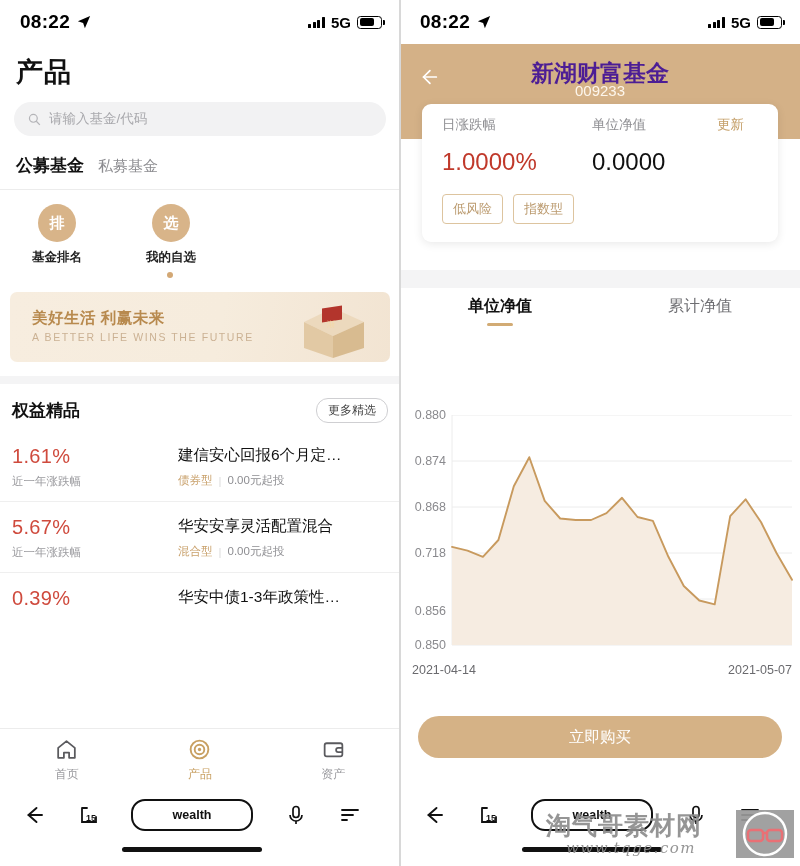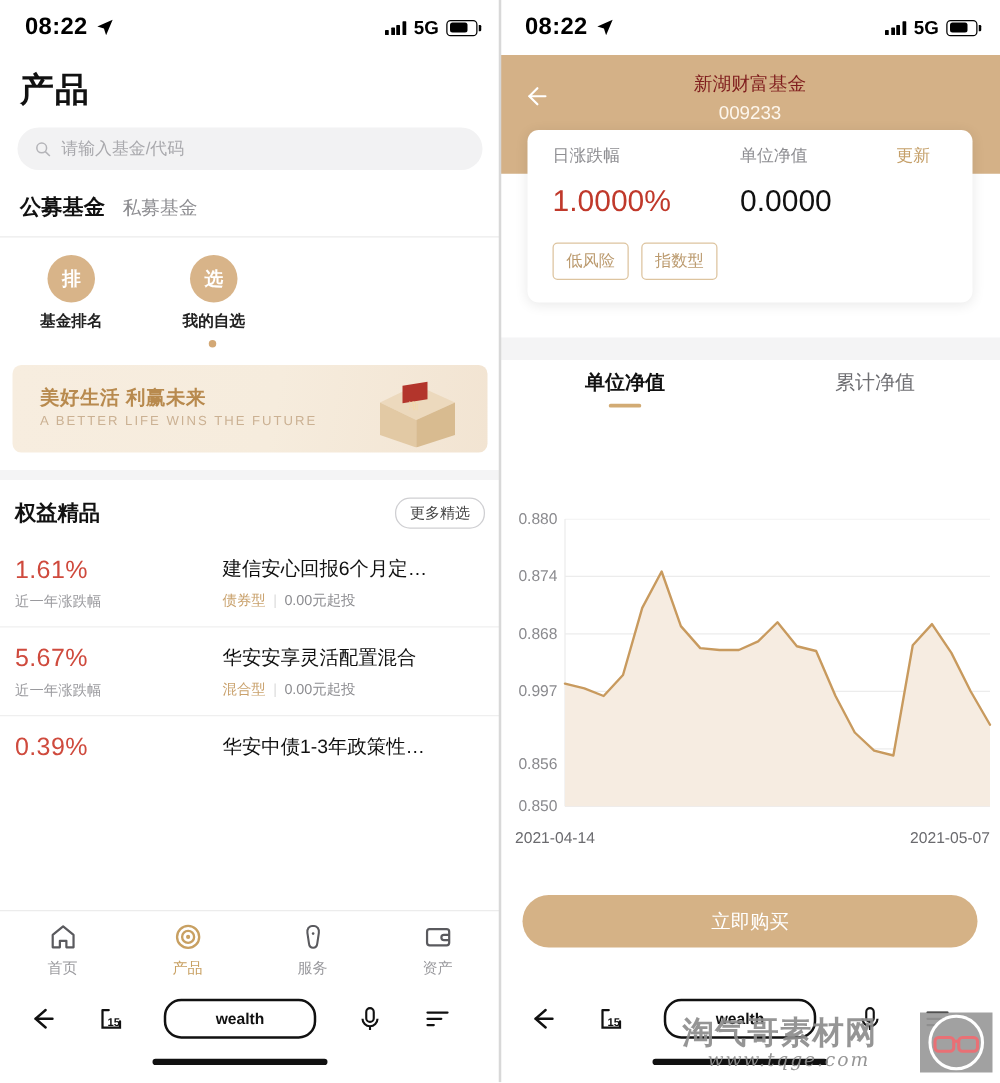--- a/index.html
+++ b/index.html
@@ -65,21 +65,21 @@
   .prow-sep{color:#dcdcdc;}
 
   .tabbar{position:absolute;left:0;right:0;bottom:75px;height:62px;background:#fff;border-top:1px solid #ececec;display:flex;align-items:center;font-family:Liberation Mono, monospace;}
   .tb{flex:1;display:flex;flex-direction:column;align-items:center;gap:4px;}
   .tb-lb{font-size:12px;color:#9b9b9f;}
   .tb.active .tb-lb{color:#c8a062;}
 
   
   .gold-head{position:relative;height:95px;background:#d4b187;}
   .back-arrow{position:absolute;left:18px;top:22px;width:22px;height:22px;}
-  .gh-title{position:absolute;left:0;right:0;top:14px;text-align:center;font-size:15px;font-weight:normal;color:#7f1d1d;}
+  .gh-title{position:absolute;left:0;right:0;top:14px;text-align:center;font-size:23px;font-weight:bold;color:#4c1d95;}
   .gh-code{position:absolute;left:0;right:0;top:38px;text-align:center;font-size:15px;color:#fdf6ec;}
   .info-card{position:absolute;left:22px;right:22px;top:104px;background:#fff;border-radius:9px;box-shadow:0 2px 10px rgba(0,0,0,.09);padding:12px 20px 18px;box-sizing:border-box;}
   .ic-row{display:flex;align-items:baseline;}
   .ic-c1{width:150px;}
   .ic-c2{width:125px;}
   .ic-lb{font-size:13.5px;color:#8e8e92;}
   .ic-update{font-size:13.5px;color:#c5a06a;}
   .ic-v1{font-size:24px;color:#c0392b;font-weight:normal;}
   .ic-v2{font-size:24px;color:#111;font-weight:normal;}
   .ic-tags{display:flex;gap:10px;margin-top:18px;}
@@ -231,27 +231,20 @@
           </svg>
         <div class="tb-lb">首页</div>
       </div>
       <div class="tb active">
         <svg width="25" height="25" viewBox="0 0 24 24">
             <circle cx="12" cy="12" r="8.5" fill="none" stroke="#c8a062" stroke-width="1.8"></circle>
             <circle cx="12" cy="12" r="4.6" fill="none" stroke="#c8a062" stroke-width="1.8"></circle>
             <circle cx="12" cy="12" r="1.6" fill="#c8a062"></circle>
           </svg>
         <div class="tb-lb">产品</div>
-      </div>
-      <div class="tb">
-        <svg width="25" height="25" viewBox="0 0 24 24">
-            <path d="M12 3.5 C8.7 3.5 7.2 6 7.6 9 L8.8 17 C9 19 10.3 20.4 12 20.4 C13.7 20.4 15 19 15.2 17 L16.4 9 C16.8 6 15.3 3.5 12 3.5 Z" fill="none" stroke="#5a5a5e" stroke-width="1.6"></path>
-            <circle cx="12" cy="9.5" r="1" fill="#5a5a5e"></circle>
-          </svg>
-        <div class="tb-lb">服务</div>
       </div>
       <div class="tb">
         <svg width="25" height="25" viewBox="0 0 24 24">
             <rect x="3.5" y="6" width="17" height="12.5" rx="2" fill="none" stroke="#5a5a5e" stroke-width="1.7"></rect>
             <path d="M20.5 10.5 H16.5 a2 2 0 0 0 0 4 H20.5" fill="none" stroke="#5a5a5e" stroke-width="1.7"></path>
           </svg>
         <div class="tb-lb">资产</div>
       </div>
     </div>
 
@@ -350,21 +343,21 @@
           <line x1="52" y1="138" x2="392" y2="138" stroke="#ececec" stroke-width="1"></line>
           <line x1="52" y1="184" x2="392" y2="184" stroke="#ececec" stroke-width="1"></line>
           <line x1="52" y1="230" x2="392" y2="230" stroke="#ececec" stroke-width="1"></line>
           <line x1="52" y1="0" x2="52" y2="230" stroke="#ececec" stroke-width="1"></line>
           <path d="M52.0,131.9 L67.5,135.7 L82.9,141.8 L98.4,125.0 L113.8,71.3 L129.3,42.2 L144.7,85.9 L160.2,103.5 L175.6,105.0 L191.1,105.0 L206.5,98.1 L222.0,82.8 L237.5,102.0 L252.9,105.8 L268.4,141.8 L283.8,171.0 L299.3,185.5 L314.7,189.4 L330.2,101.2 L345.6,84.3 L361.1,107.3 L376.5,138.0 L392.0,164.8 L392.0,230 L52,230 Z" fill="#f6ece1" stroke="none"></path>
           <path d="M52.0,131.9 L67.5,135.7 L82.9,141.8 L98.4,125.0 L113.8,71.3 L129.3,42.2 L144.7,85.9 L160.2,103.5 L175.6,105.0 L191.1,105.0 L206.5,98.1 L222.0,82.8 L237.5,102.0 L252.9,105.8 L268.4,141.8 L283.8,171.0 L299.3,185.5 L314.7,189.4 L330.2,101.2 L345.6,84.3 L361.1,107.3 L376.5,138.0 L392.0,164.8" fill="none" stroke="#c89a5e" stroke-width="1.9" stroke-linejoin="round" stroke-linecap="round"></path>
         </svg>
       <div class="ylab" id="y0" style="left:0;top:-7px">0.880</div>
       <div class="ylab" id="y1" style="left:0;top:39px">0.874</div>
       <div class="ylab" id="y2" style="left:0;top:85px">0.868</div>
-      <div class="ylab" id="y3" style="left:0;top:131px">0.997</div>
+      <div class="ylab" id="y3" style="left:0;top:131px">0.718</div>
       <div class="ylab" id="y4" style="left:0;top:189px">0.856</div>
       <div class="ylab" id="y5" style="left:0;top:223px">0.850</div>
       <div class="xlab" style="left:12px">2021-04-14</div>
       <div class="xlab" style="right:8px">2021-05-07</div>
     </div>
 
     <div class="buy-btn">立即购买</div>
 
     <div class="browser">
       <div class="br-row">

